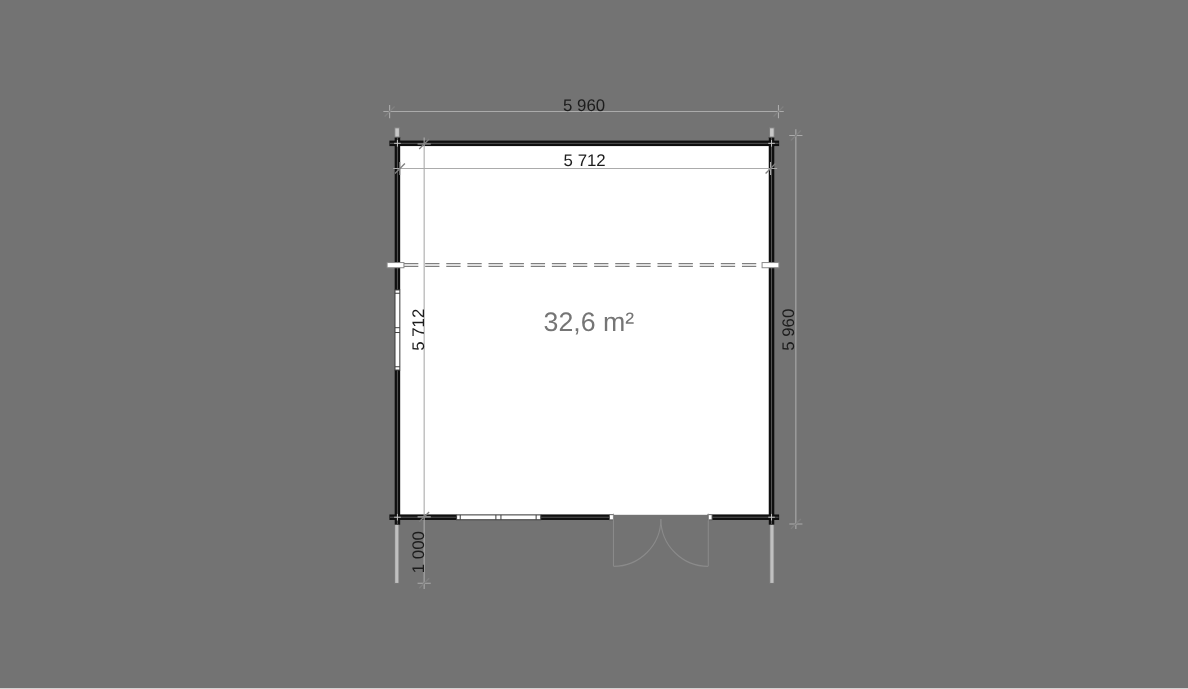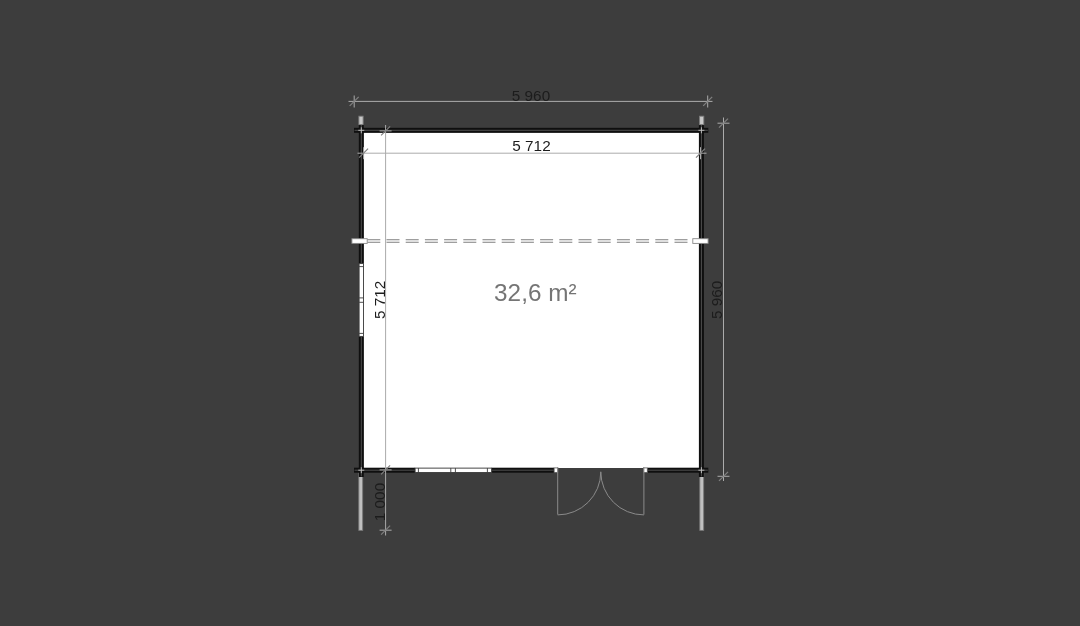--- a/index.html
+++ b/index.html
@@ -1,16 +1,16 @@
 <!DOCTYPE html>
 <html><head>
 <meta charset="utf-8">
 <style>
   html,body{margin:0;padding:0;background:#ffffff;}
-  #page{position:relative;width:1080px;height:626px;background:#b91c1c;overflow:hidden;filter:grayscale(1);}
+  #page{position:relative;width:1080px;height:626px;background:#737373;overflow:hidden;filter:grayscale(1);}
   svg{display:block;}
   text{font-family:"Liberation Sans", sans-serif;}
 </style>
 </head>
 <body>
 <div id="page">
 <svg width="1080" height="626" viewBox="0 0 1080 626">
 
   <rect x="363.5" y="132.5" width="335.5" height="335.5" fill="#ffffff"></rect>
 

